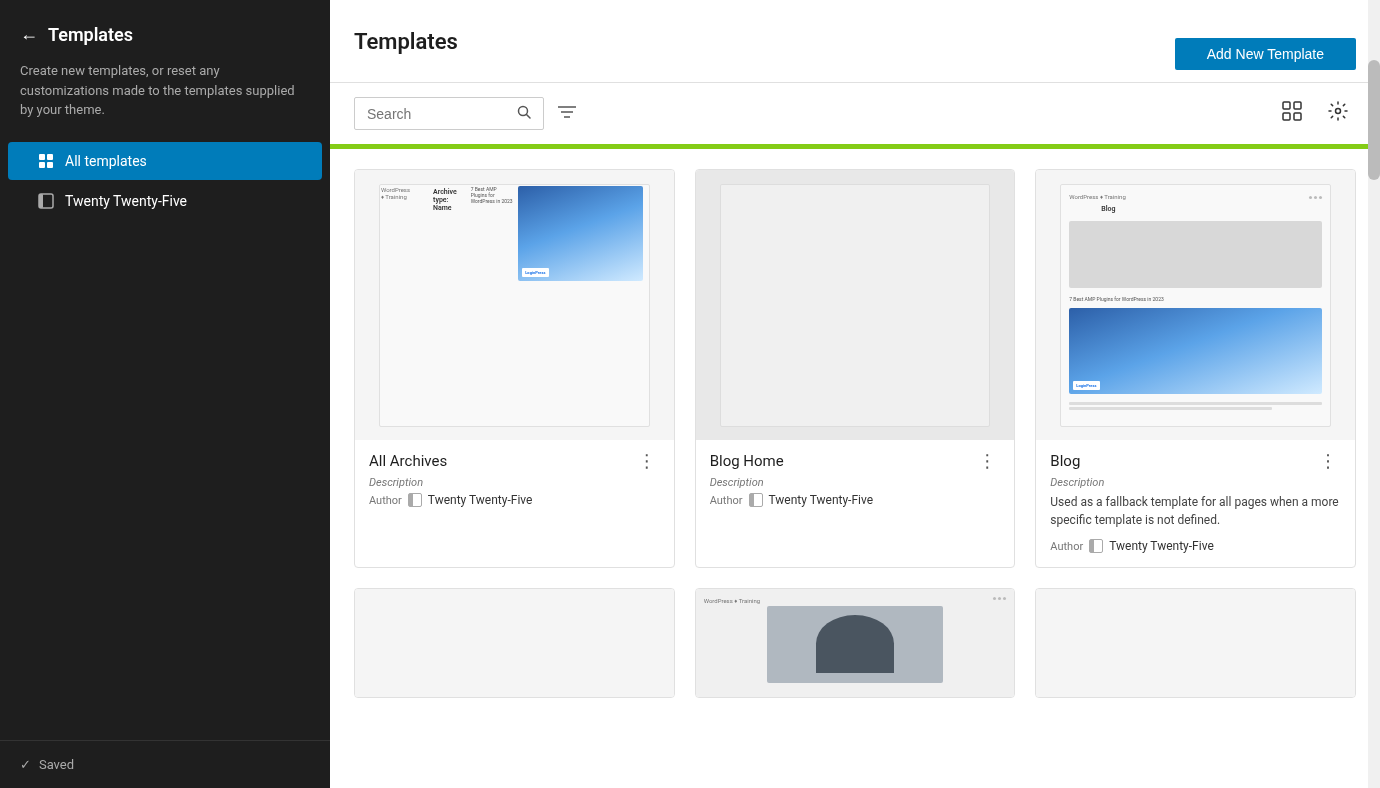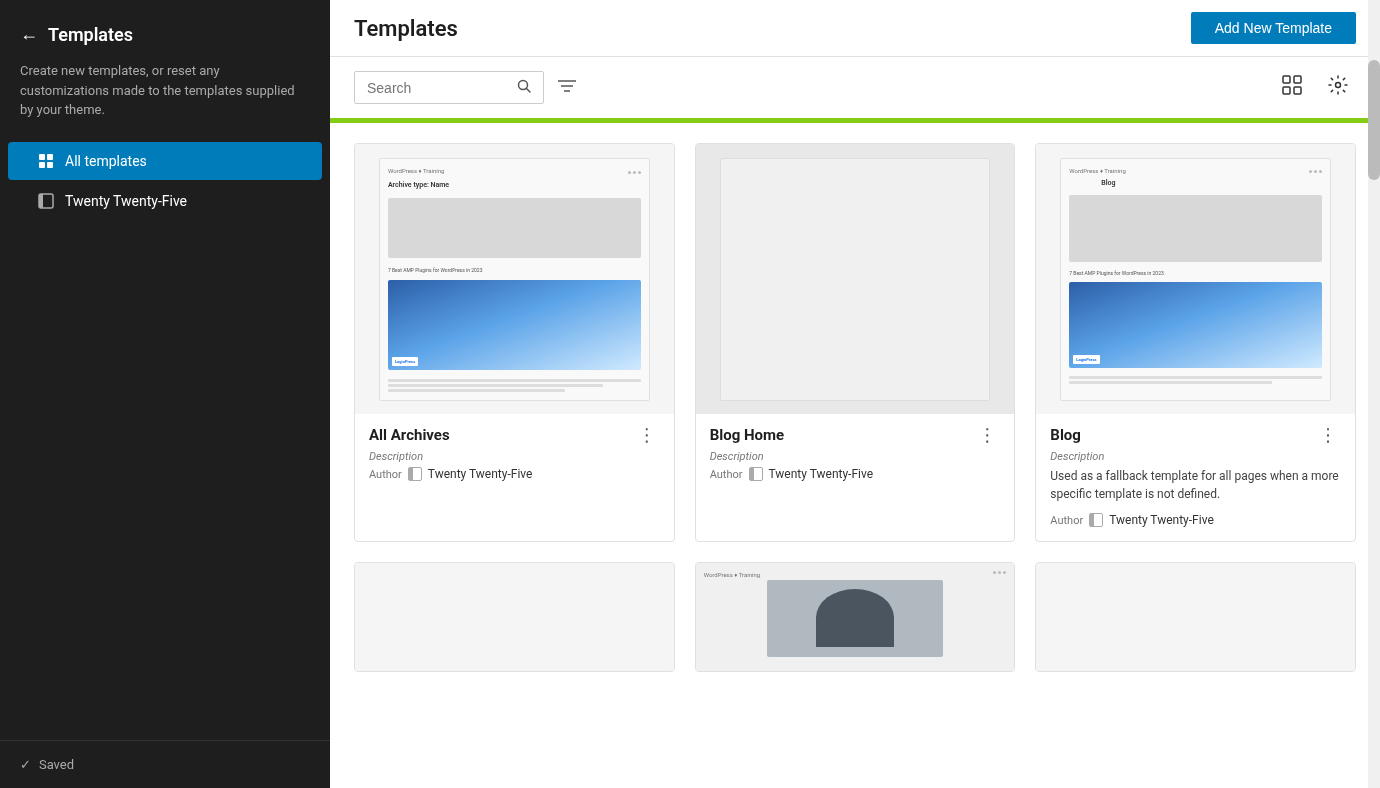--- a/index.html
+++ b/index.html
@@ -95,24 +95,25 @@
     .main-title {
       font-size: 22px;
       font-weight: 600;
       color: #1e1e1e;
     }
     .add-new-btn {
       background: #007cba;
       color: #fff;
       border: none;
       border-radius: 2px;
-      padding: 8px 24px;
+      padding: 8px 32px;
       font-size: 14px;
       font-weight: 500;
       cursor: pointer;
+      margin-top: 26px;
     }
     .main-toolbar {
       display: flex;
       align-items: center;
       justify-content: space-between;
       padding: 14px 24px;
       border-bottom: 5px solid #84cc16;
     }
     .toolbar-left {
       display: flex;
@@ -215,21 +216,21 @@
       padding: 12px 14px 14px;
     }
     .template-card-header-row {
       display: flex;
       align-items: center;
       justify-content: space-between;
       margin-bottom: 6px;
     }
     .template-name {
       font-size: 15px;
-      font-weight: 700;
+      font-weight: 400;
       color: #1e1e1e;
     }
     .template-more-btn {
       background: none;
       border: none;
       cursor: pointer;
       font-size: 18px;
       color: #555;
       padding: 0 4px;
       line-height: 1;
@@ -263,23 +264,23 @@
     }
 
     
     .archive-preview-bg {
       background: #f9f9f9;
       width: 85%;
       height: 90%;
       margin: auto;
       border: 1px solid #e0e0e0;
       border-radius: 2px;
-      padding: 8px;
-      display: flex;
-      flex-direction: column;
+      padding: 1px;
+      display: flex;
+      flex-direction: row;
       gap: 5px;
       position: relative;
       overflow: hidden;
     }
 
     
     .index-preview-wrapper {
       background: #f9f9f9;
       width: 85%;
       height: 90%;

